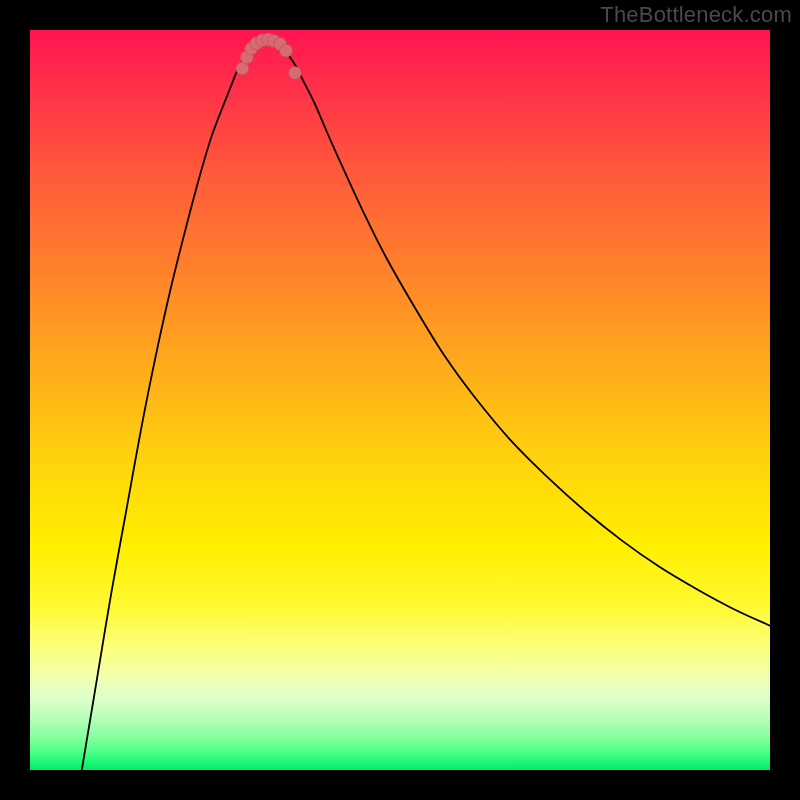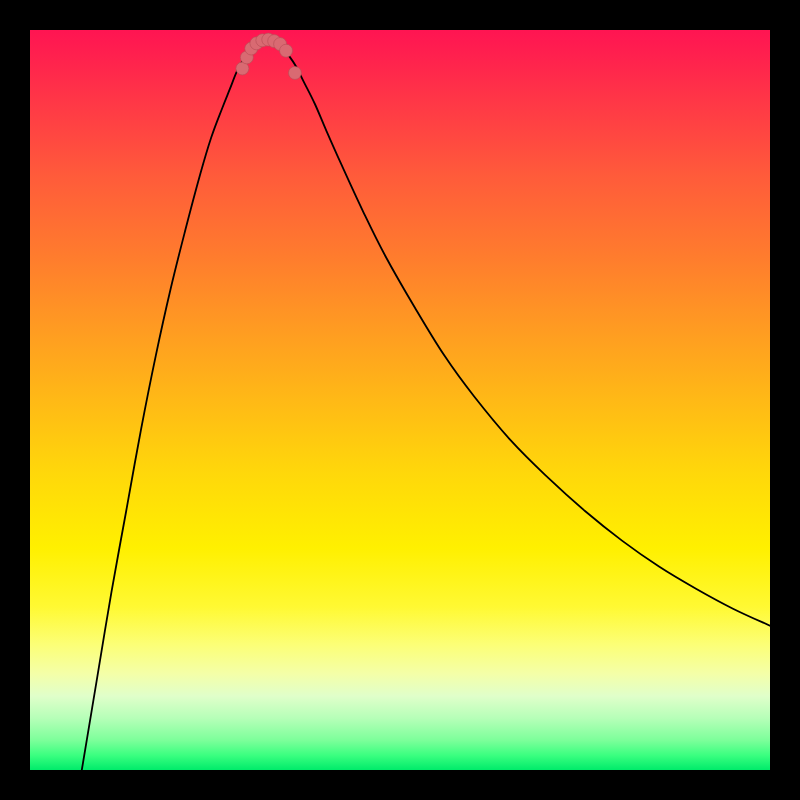--- a/index.html
+++ b/index.html
@@ -70,20 +70,21 @@
   }
   .dot-stroke {
     stroke: #b64e56;
     stroke-width: 0.6;
   }
 </style>
 </head>
 <body>
 
 <div class="container">
+  <div class="watermark">TheBottleneck.com</div>
   <div class="plot-area">
     <svg class="plot-svg" viewBox="0 0 740 740" preserveAspectRatio="none">
       <path id="curve-path" class="curve" d="M 51.80 740.00 C 54.46 724.02, 61.27 683.17, 66.60 651.20 C 71.93 619.23, 76.07 593.04, 81.40 562.40 C 86.73 531.76, 90.87 510.30, 96.20 481.00 C 101.53 451.70, 105.67 427.57, 111.00 399.60 C 116.33 371.63, 120.47 350.91, 125.80 325.60 C 131.13 300.29, 135.27 281.64, 140.60 259.00 C 145.93 236.36, 150.07 220.45, 155.40 199.80 C 160.73 179.15, 165.54 160.95, 170.20 144.30 C 174.86 127.65, 177.30 119.29, 181.30 107.30 C 185.30 95.31, 189.07 86.36, 192.40 77.70 C 195.73 69.04, 197.14 65.86, 199.80 59.20 C 202.46 52.54, 204.54 46.43, 207.20 40.70 C 209.86 34.97, 211.94 31.38, 214.60 27.38 C 217.26 23.38, 219.34 21.16, 222.00 18.50 C 224.66 15.84, 227.14 13.91, 229.40 12.58 C 231.66 11.25, 232.58 11.37, 234.58 11.10 C 236.58 10.83, 238.37 10.83, 240.50 11.10 C 242.63 11.37, 244.42 11.51, 246.42 12.58 C 248.42 13.65, 249.34 14.62, 251.60 17.02 C 253.86 19.42, 256.34 22.30, 259.00 25.90 C 261.66 29.50, 263.74 32.34, 266.40 37.00 C 269.06 41.66, 270.47 45.14, 273.80 51.80 C 277.13 58.46, 280.90 65.34, 284.90 74.00 C 288.90 82.66, 291.34 89.24, 296.00 99.90 C 300.66 110.56, 304.14 118.55, 310.80 133.20 C 317.46 147.85, 325.01 164.65, 333.00 181.30 C 340.99 197.95, 345.88 208.38, 355.20 225.70 C 364.52 243.02, 374.14 259.52, 384.80 277.50 C 395.46 295.48, 403.74 309.62, 414.40 325.60 C 425.06 341.58, 432.01 350.98, 444.00 366.30 C 455.99 381.62, 467.68 396.05, 481.00 410.70 C 494.32 425.35, 504.68 435.05, 518.00 447.70 C 531.32 460.35, 541.68 469.68, 555.00 481.00 C 568.32 492.32, 578.68 500.61, 592.00 510.60 C 605.32 520.59, 615.68 527.84, 629.00 536.50 C 642.32 545.16, 652.68 551.11, 666.00 558.70 C 679.32 566.29, 689.68 572.02, 703.00 578.68 C 716.32 585.34, 733.34 592.64, 740.00 595.70"></path>
       <g id="dots-group">
           <circle cx="212.38" cy="38.48" r="6.5" class="dot dot-stroke"></circle>
           <circle cx="216.82" cy="27.38" r="6.5" class="dot dot-stroke"></circle>
           <circle cx="221.26" cy="18.50" r="6.5" class="dot dot-stroke"></circle>
           <circle cx="226.44" cy="13.32" r="6.5" class="dot dot-stroke"></circle>
           <circle cx="232.36" cy="10.36" r="6.5" class="dot dot-stroke"></circle>
           <circle cx="238.28" cy="9.62" r="6.5" class="dot dot-stroke"></circle>

